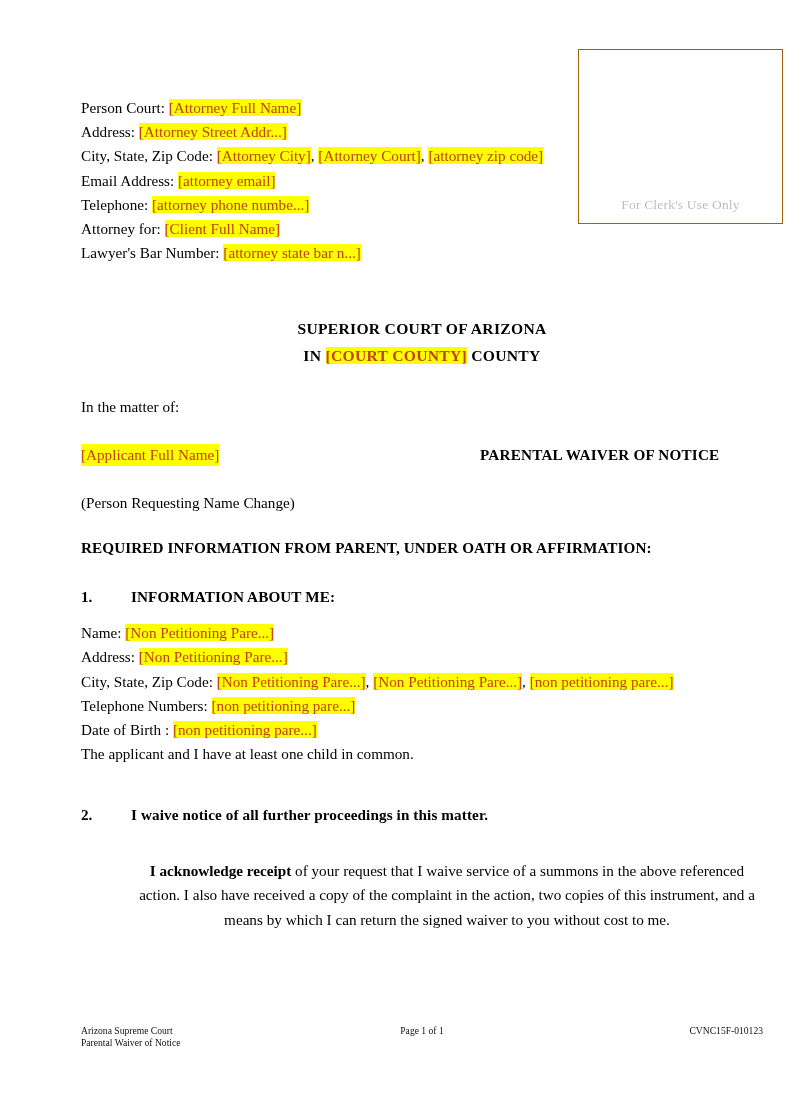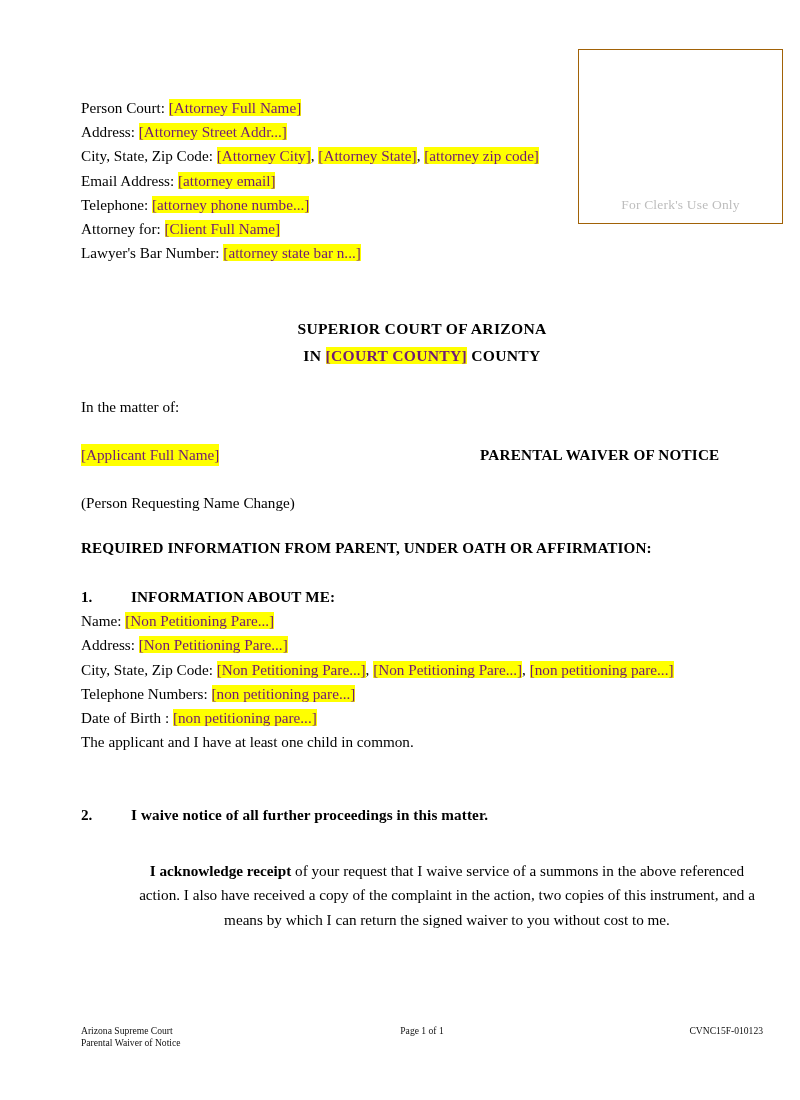--- a/index.html
+++ b/index.html
@@ -47,21 +47,21 @@
     left: 81px;
     top: 96px;
     width: 470px;
     font-size: 15.2px;
     line-height: 24.2px;
   }
   .filer-line { margin: 0; white-space: normal; }
 
   .hl {
     background: #FFFF00;
-    color: #701a75;
+    color: #c2410c;
   }
 
   
   .court-heading {
     position: absolute;
     left: 81px;
     top: 315px;
     width: 682px;
     text-align: center;
     font-weight: bold;
@@ -133,21 +133,21 @@
     font-weight: bold;
   }
   .item-title {
     display: block;
     margin-left: 50px;
     font-weight: bold;
     letter-spacing: .1px;
   }
   .sub-lines {
     margin-left: 50px;
-    margin-top: 0;
+    margin-top: 12px;
   }
   .sub-line {
     margin: 0;
     
     text-indent: -50px;
     padding-left: 0;
   }
   .sub-line > span.inner { display: inline; }
 
   .body-para {
@@ -201,21 +201,21 @@
     </p>
 
     <p class="filer-line">
       <span>Address:</span>
       <span class="hl">[Attorney Street Addr...]</span>
     </p>
 
     <p class="filer-line">
       <span>City, State, Zip Code:</span>
       <span class="hl">[Attorney City]</span><span>,</span>
-      <span class="hl">[Attorney State]</span><span>,</span>
+      <span class="hl">[Attorney Court]</span><span>,</span>
       <span class="hl">[attorney zip code]</span>
     </p>
 
     <p class="filer-line">
       <span>Email Address:</span>
       <span class="hl">[attorney email]</span>
     </p>
 
     <p class="filer-line">
       <span>Telephone:</span>

